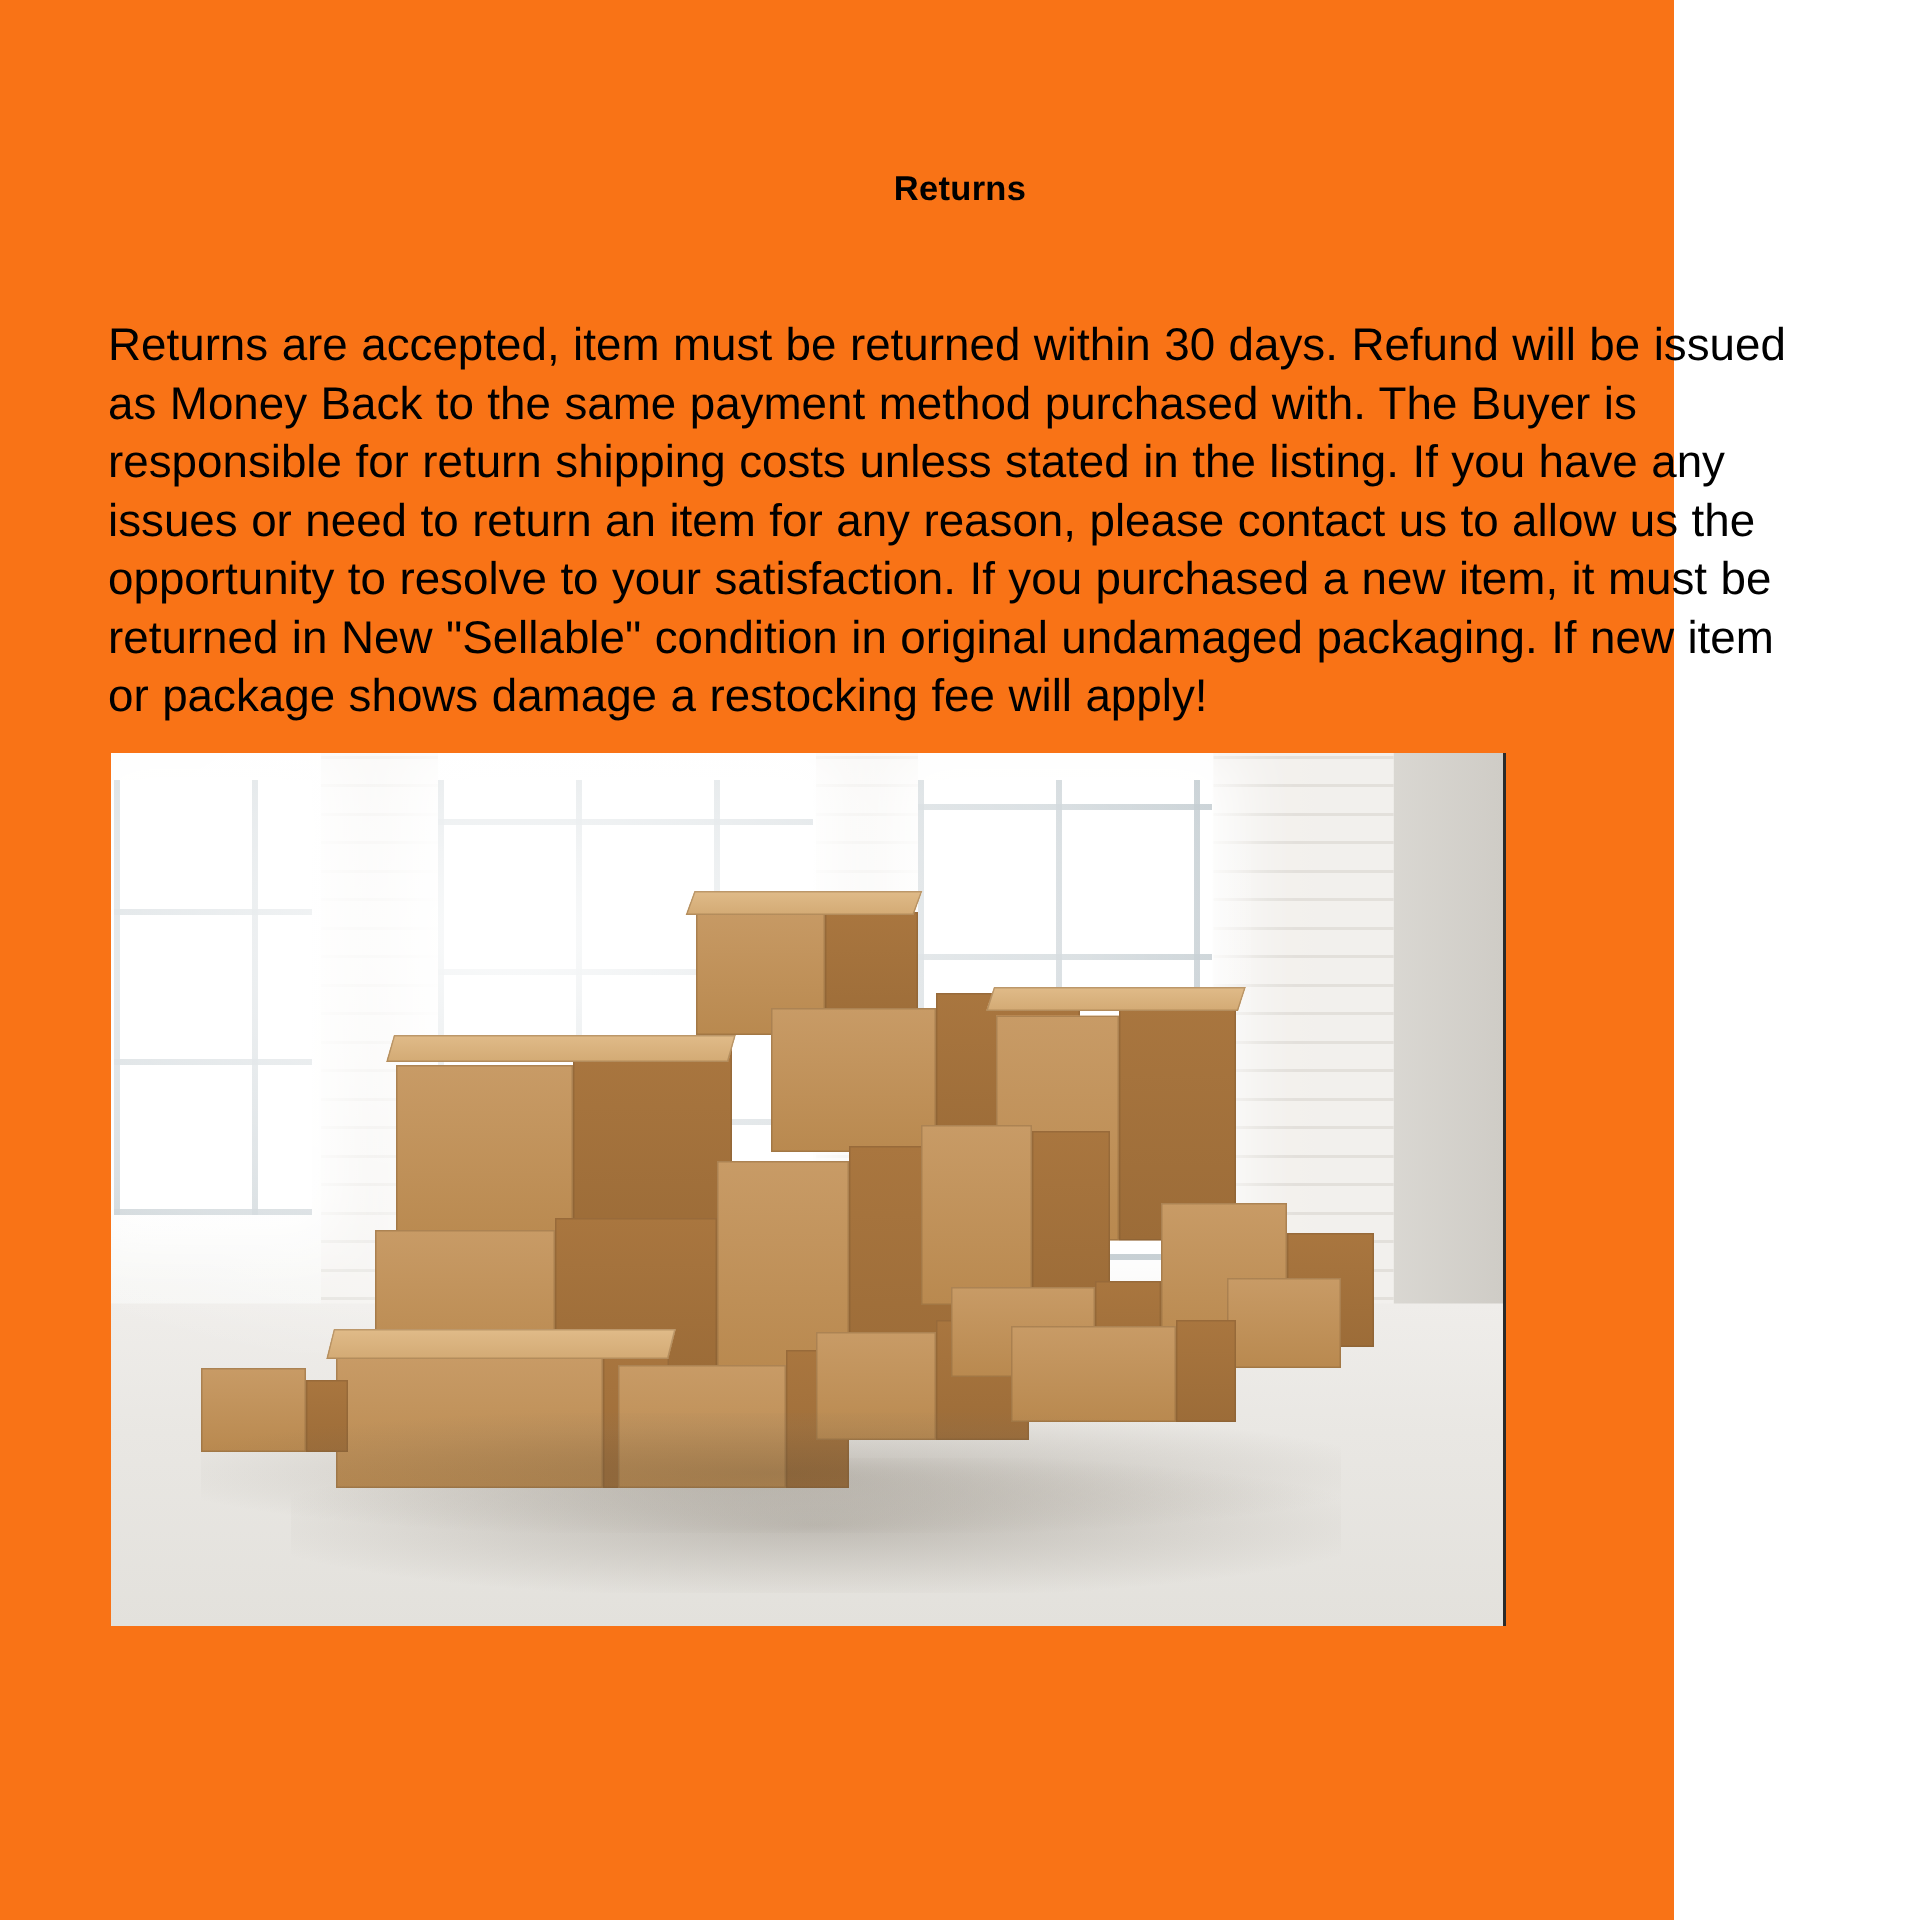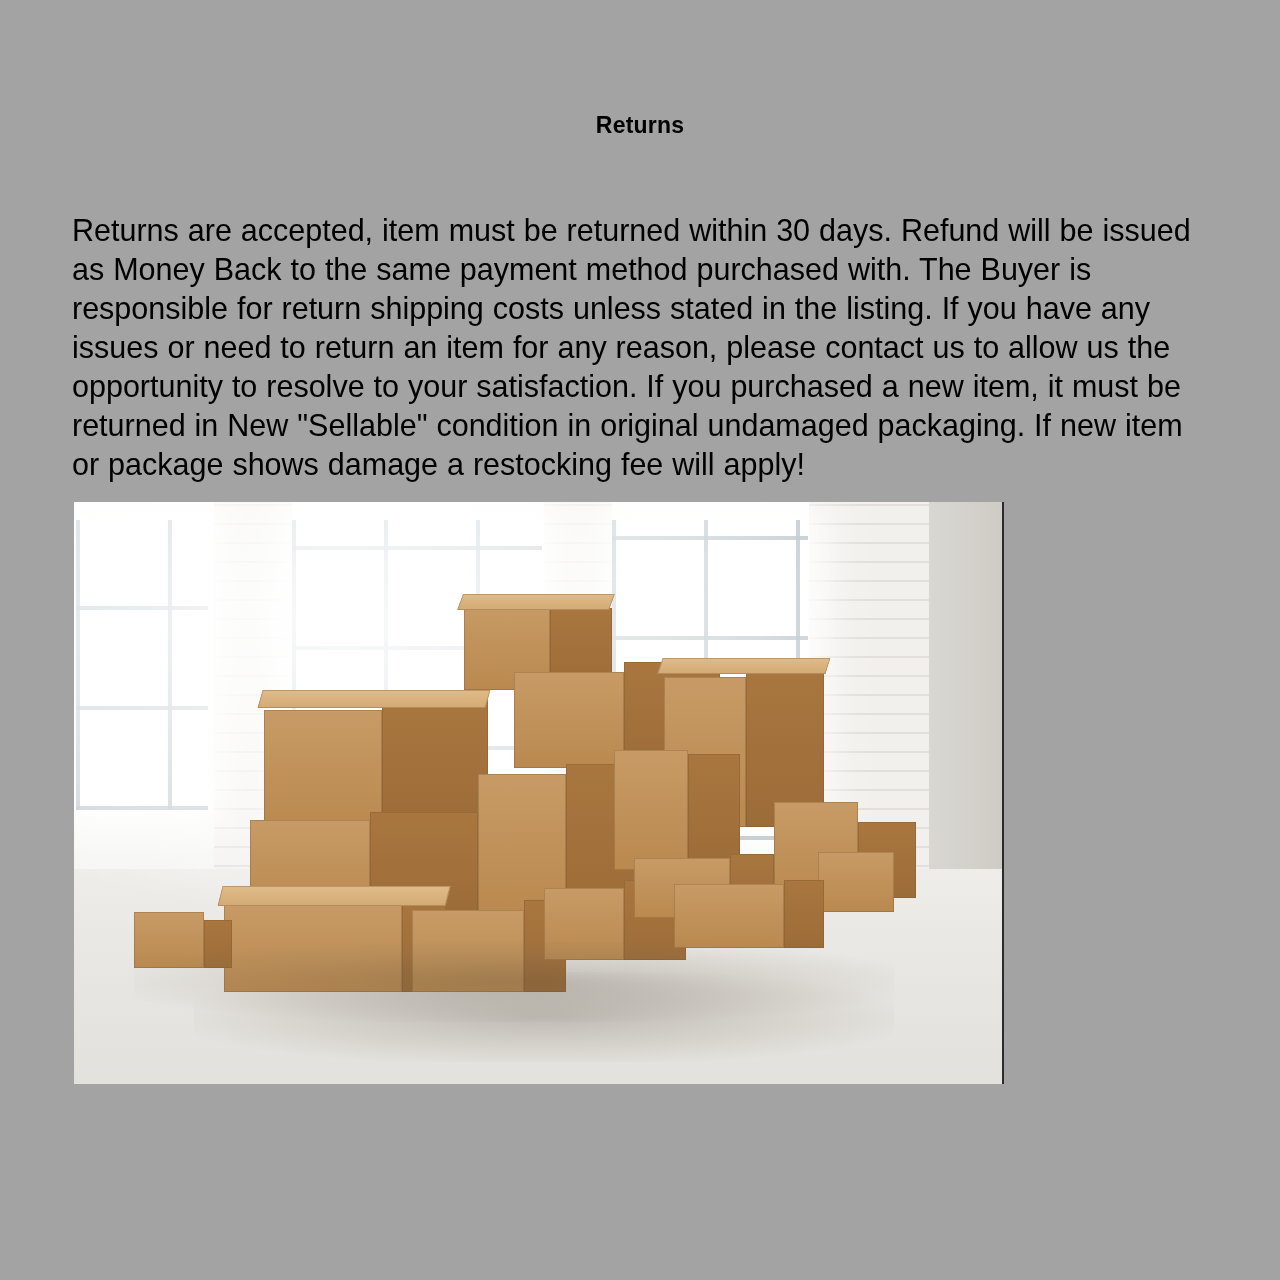--- a/index.html
+++ b/index.html
@@ -9,23 +9,23 @@
   }
   body {
     width: 1280px;
     height: 1280px;
     font-family: "Liberation Sans", sans-serif;
     color: #000000;
     overflow: hidden;
   }
   .page {
     position: relative;
-    width: 1280px;
+    width: 1116px;
     height: 1280px;
-    background: #a3a3a3;
+    background: #f97316;
   }
   .doc-title {
     position: absolute;
     top: 112px;
     left: 0;
     width: 1280px;
     text-align: center;
     font-size: 23px;
     font-weight: bold;
     letter-spacing: 0.2px;

